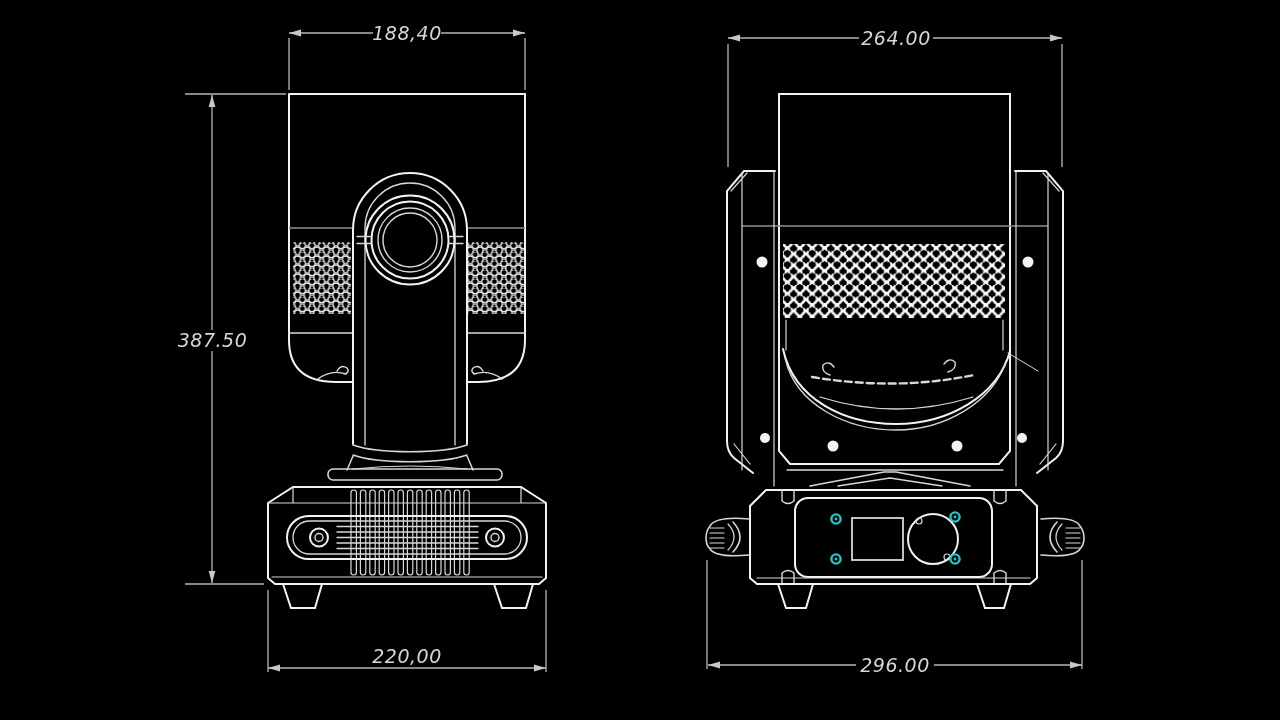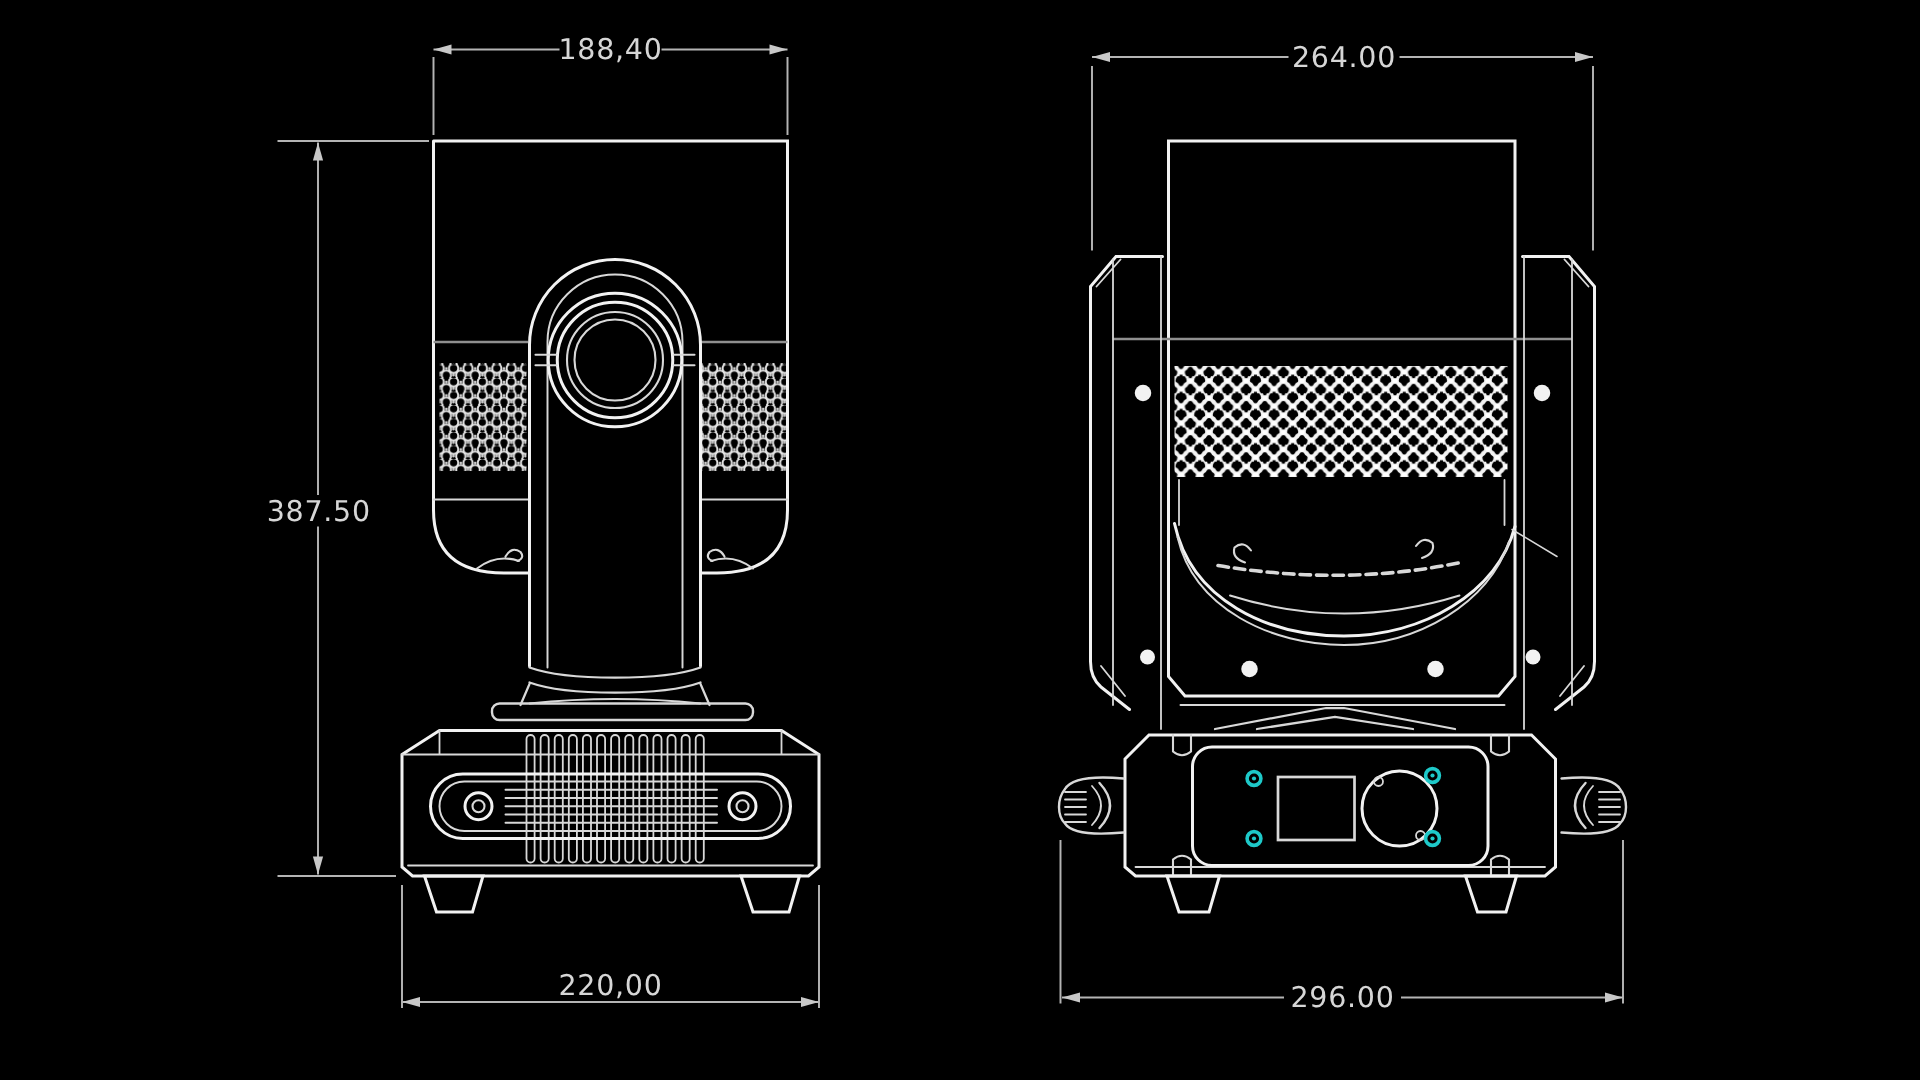--- a/index.html
+++ b/index.html
@@ -5,21 +5,21 @@
   :root{
     --background:#000000;
     --line:#f2f2f2;
     --line-thin:#d8d8d8;
     --gray-line:#8f8f8f;
     --dim-line:#b4b4b4;
     --dim-text:#d6d6d6;
     --accent-cyan:#1ec9c9;
   }
   html,body{margin:0;padding:0;background:var(--background);}
-  .stage{width:1280px;height:720px;background:var(--background);overflow:hidden;}
+  .stage{width:1280px;height:720px;background:var(--background);overflow:hidden;font-style:italic;}
   svg{display:block;}
   .ln{stroke:var(--line);fill:none;stroke-linecap:round;}
   .lnt{stroke:var(--line-thin);fill:none;stroke-linecap:round;}
   .gray{stroke:var(--gray-line);fill:none;}
   .dim{stroke:var(--dim-line);fill:none;}
   .arrow{fill:#c8c8c8;stroke:none;}
   .fillw{fill:var(--line);stroke:none;}
   .cyan{stroke:var(--accent-cyan);fill:none;}
   .cyanf{fill:var(--accent-cyan);stroke:none;}
   .knock{fill:var(--background);stroke:none;}

